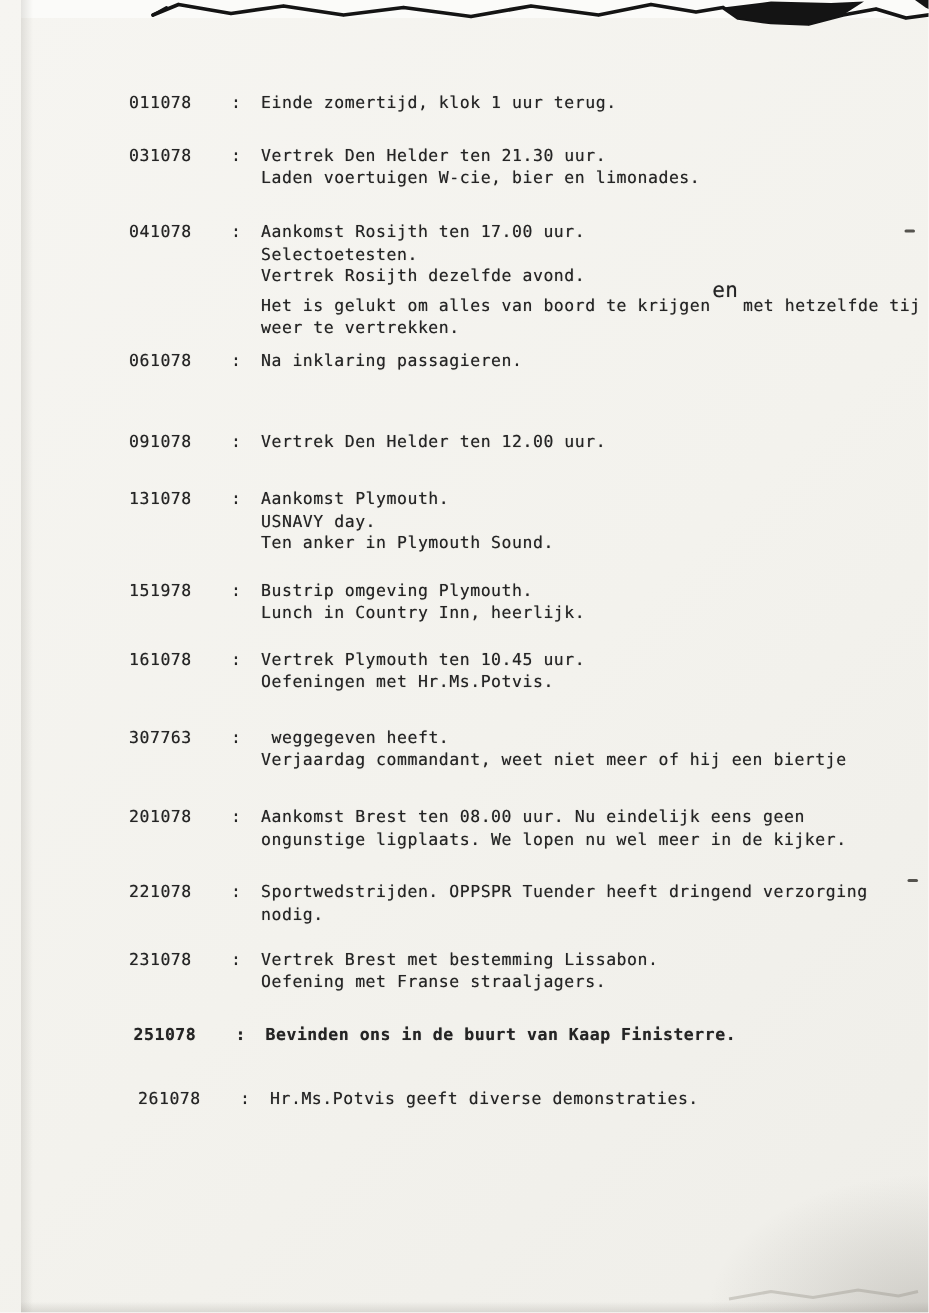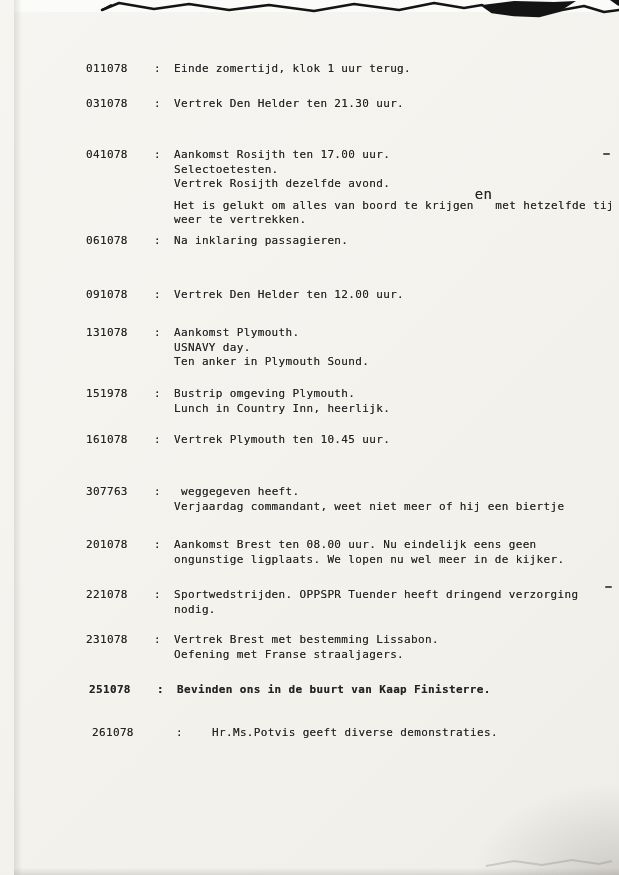--- a/index.html
+++ b/index.html
@@ -11,21 +11,21 @@
   .page{position:absolute;inset:0;margin-left:14px;}
   .top-white{position:absolute;top:0;left:0;right:0;height:12px;background:#fbfbf9;}
   .torn-edge{position:absolute;top:0;left:0;}
   .entry{
     position:absolute;left:72px;right:18px;
     display:grid;grid-template-columns:68px 20px auto;
     font-size:11px;letter-spacing:0.35px;line-height:14.5px;
     color:#242424;text-shadow:0 0 0.5px rgba(20,20,20,0.55);
   }
   .entry.drift1{left:75px;font-weight:bold;}
-  .entry.drift2{left:78px;gap:16px;}
+  .entry.drift2{left:78px;}
   .date{white-space:nowrap;}
   .colon{text-align:left;}
   .lines{min-width:0;}
   .line{white-space:nowrap;}
   .line.indent{padding-left:7px;}
   .sup{position:relative;top:-5px;font-size:14px;letter-spacing:0.3px;margin:0 3px 0 1px;}
   .scan-mark{position:absolute;width:7px;height:2px;background:#55534e;border-radius:1px;}
   .corner-smudge{
     position:absolute;right:0;bottom:0;width:160px;height:100px;
     background:radial-gradient(ellipse at bottom right,rgba(120,116,108,0.28),rgba(120,116,108,0.0) 65%);
@@ -59,20 +59,21 @@
     <div class="lines">
       <div class="line">Einde zomertijd, klok 1 uur terug.</div>
     </div>
   </div>
 
   <div class="entry" style="top:97px">
     <span class="date">031078</span>
     <span class="colon">:</span>
     <div class="lines">
       <div class="line">Vertrek Den Helder ten 21.30 uur.</div>
+      <div class="line">Laden voertuigen W-cie, bier en limonades.</div>
     </div>
   </div>
 
   <div class="entry" style="top:148px">
     <span class="date">041078</span>
     <span class="colon">:</span>
     <div class="lines">
       <div class="line">Aankomst Rosijth ten 17.00 uur.</div>
       <div class="line">Selectoetesten.</div>
       <div class="line">Vertrek Rosijth dezelfde avond.</div>
@@ -114,20 +115,21 @@
       <div class="line">Bustrip omgeving Plymouth.</div>
       <div class="line">Lunch in Country Inn, heerlijk.</div>
     </div>
   </div>
 
   <div class="entry" style="top:433px">
     <span class="date">161078</span>
     <span class="colon">:</span>
     <div class="lines">
       <div class="line">Vertrek Plymouth ten 10.45 uur.</div>
+      <div class="line">Oefeningen met Hr.Ms.Potvis.</div>
     </div>
   </div>
 
   <div class="entry" style="top:485px">
     <span class="date">307763</span>
     <span class="colon">:</span>
     <div class="lines">
       <div class="line indent">weggegeven heeft.</div>
       <div class="line">Verjaardag commandant, weet niet meer of hij een biertje</div>
     </div>

